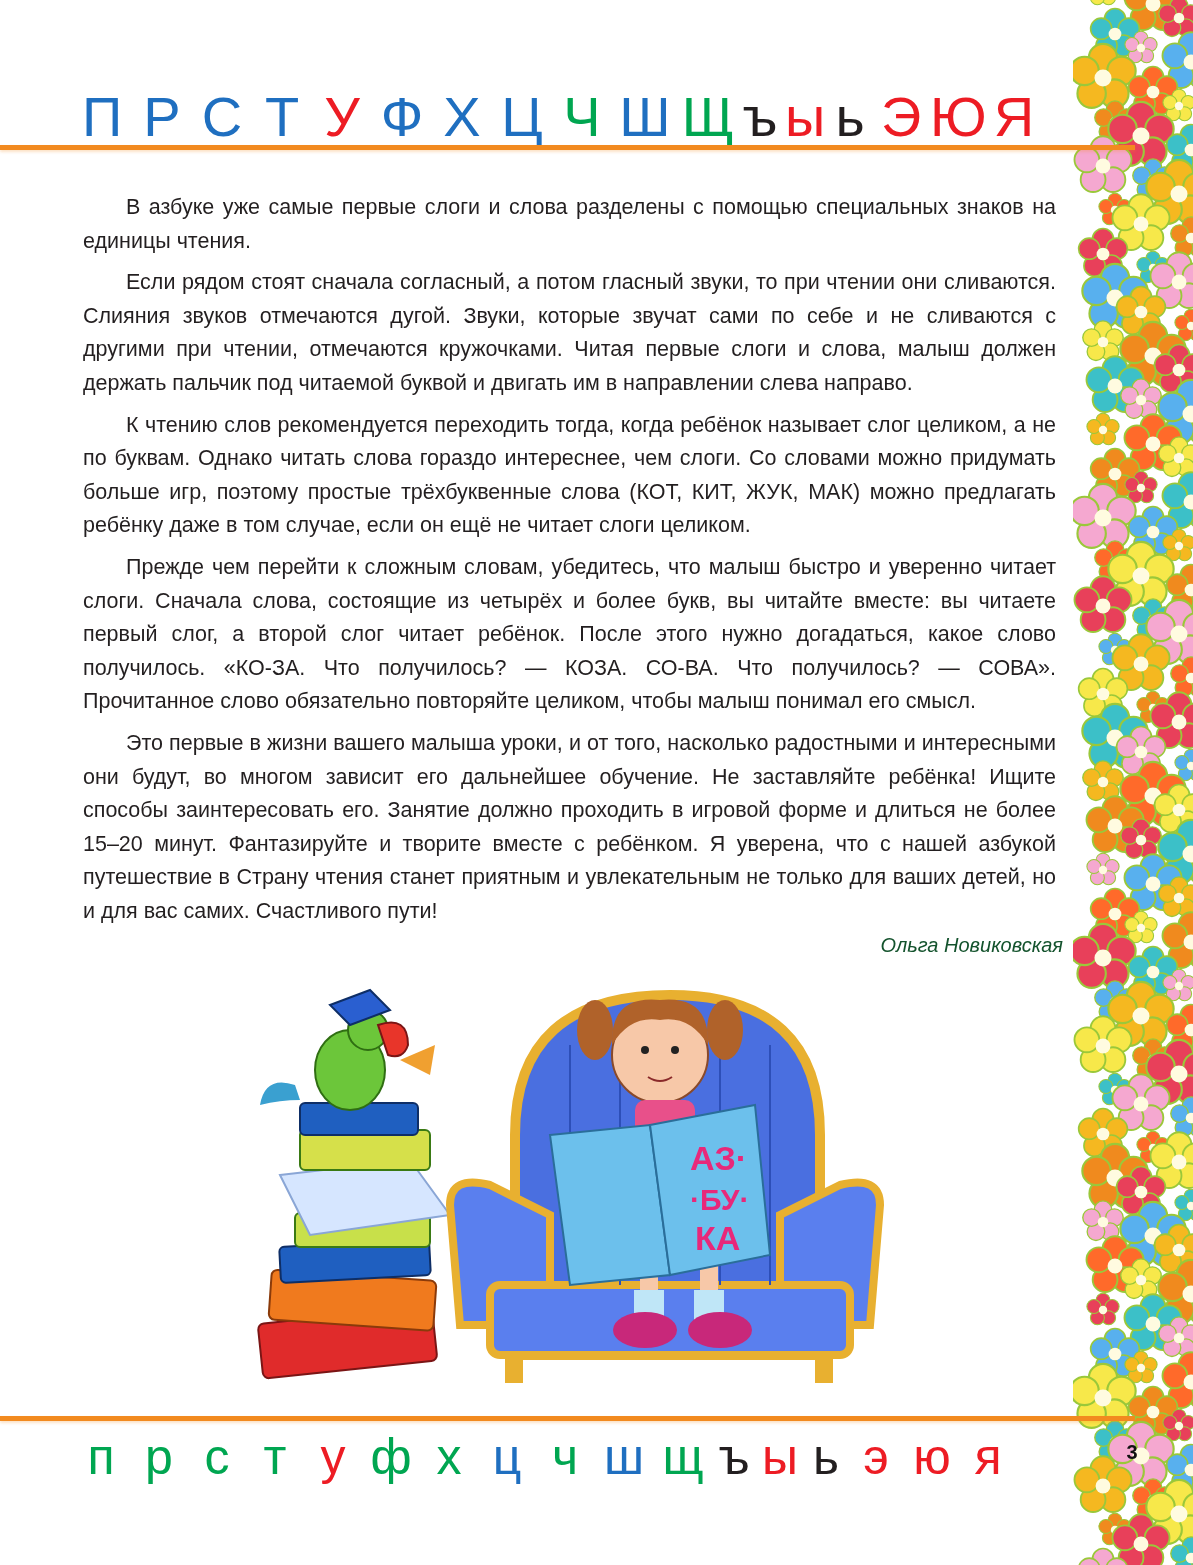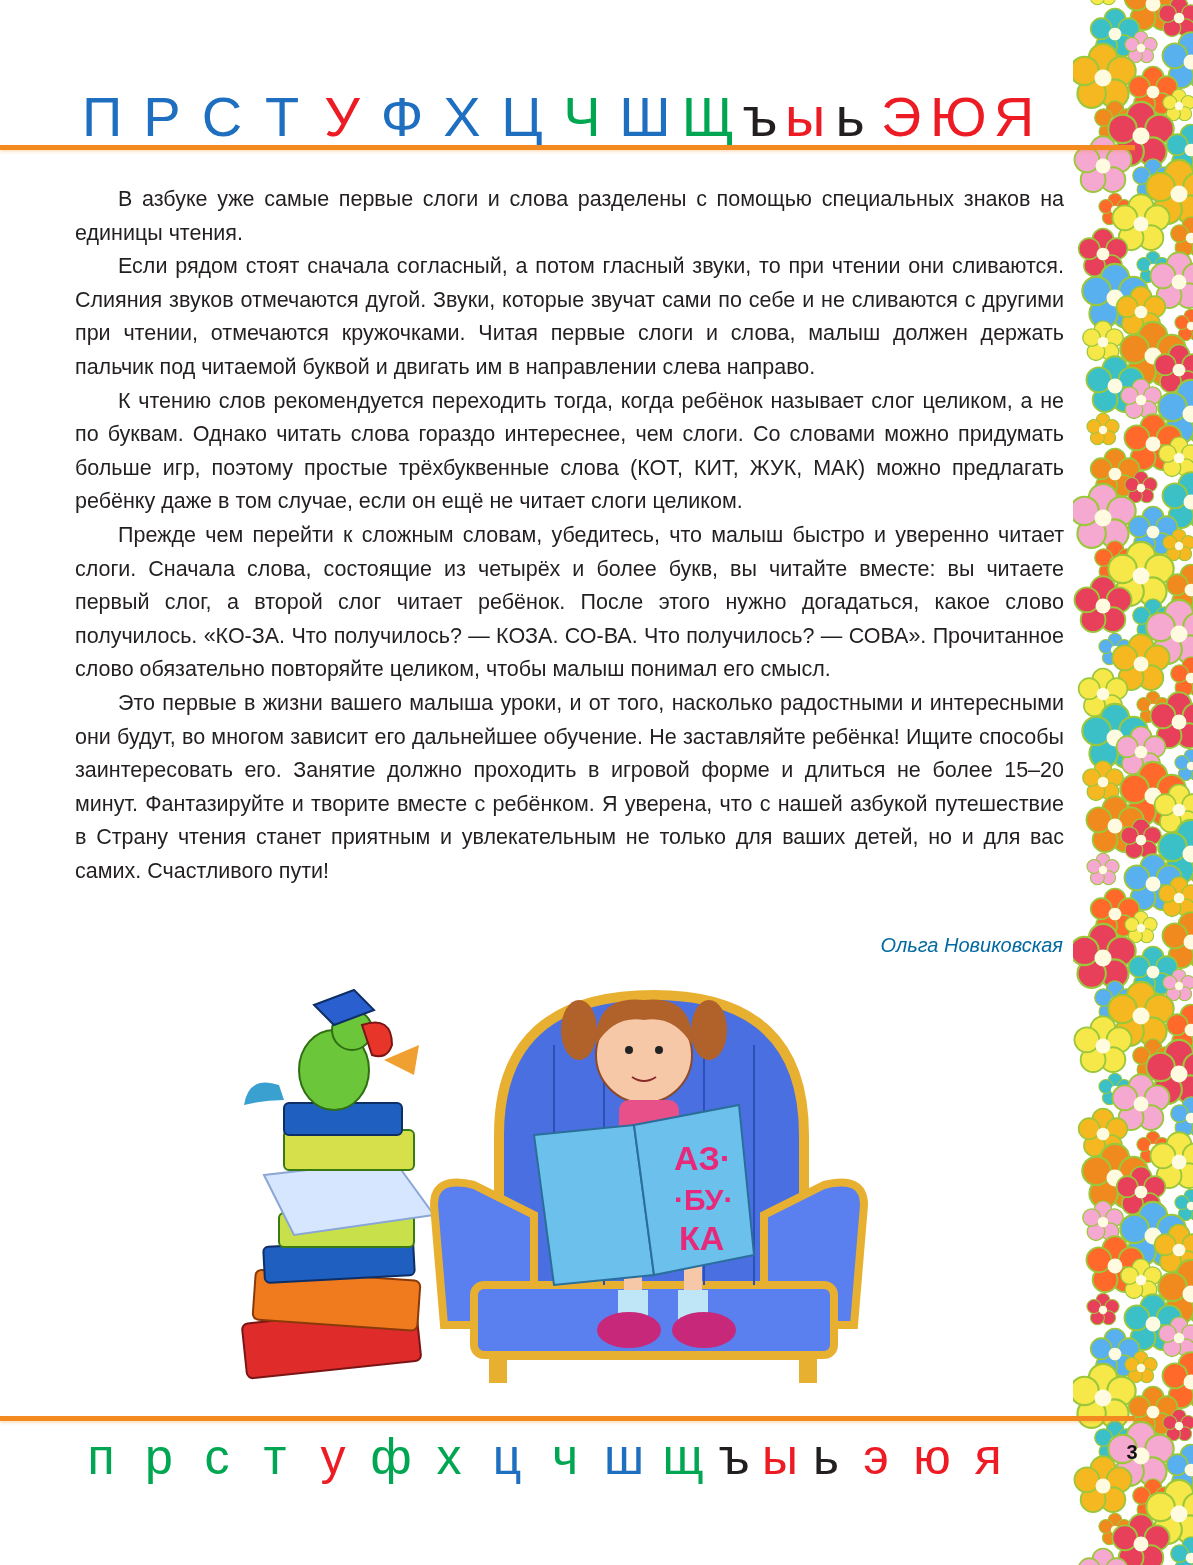--- a/index.html
+++ b/index.html
@@ -24,27 +24,27 @@
     box-shadow: 0 2px 3px rgba(242,138,31,0.25);
   }
   .rule-top { top: 145px; width: 1135px; }
   .rule-bottom { top: 1416px; width: 1135px; }
   .body-text {
     position: absolute; left: 75px; top: 183px; width: 989px;
     font-family: "Liberation Sans", sans-serif;
     font-size: 21.5px; line-height: 33.6px; color: #231f20;
     text-align: justify;
   }
-  .body-text p { margin: 0; text-indent: 43px; }
+  .body-text p { margin: 8px; text-indent: 43px; }
   .body-text b { font-weight: normal; }
   .signature {
     position: absolute; right: 130px; top: 934px;
-    font-style: italic; font-size: 20px; color: #0369a1;
+    font-style: italic; font-size: 20px; color: #14532d;
   }
-  .illustration { position: absolute; left: 234px; top: 985px; width: 660px; height: 400px; text-decoration: underline; }
+  .illustration { position: absolute; left: 250px; top: 985px; width: 660px; height: 400px; text-decoration: underline; }
   .page-number {
     position: absolute; left: 1116px; top: 1436px; width: 32px; height: 32px;
     font-weight: bold; font-size: 20px; color: #111; text-align: center; line-height: 32px;
   }
 </style>
 </head>
 <body>
 
 <div class="flower-border">
   <svg width="120" height="1565" viewBox="0 0 120 1565">

